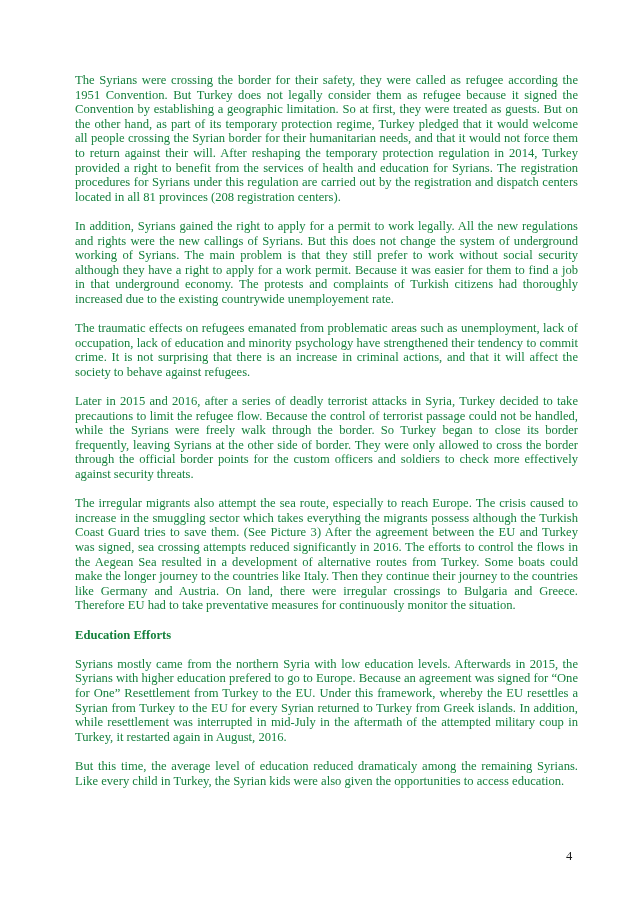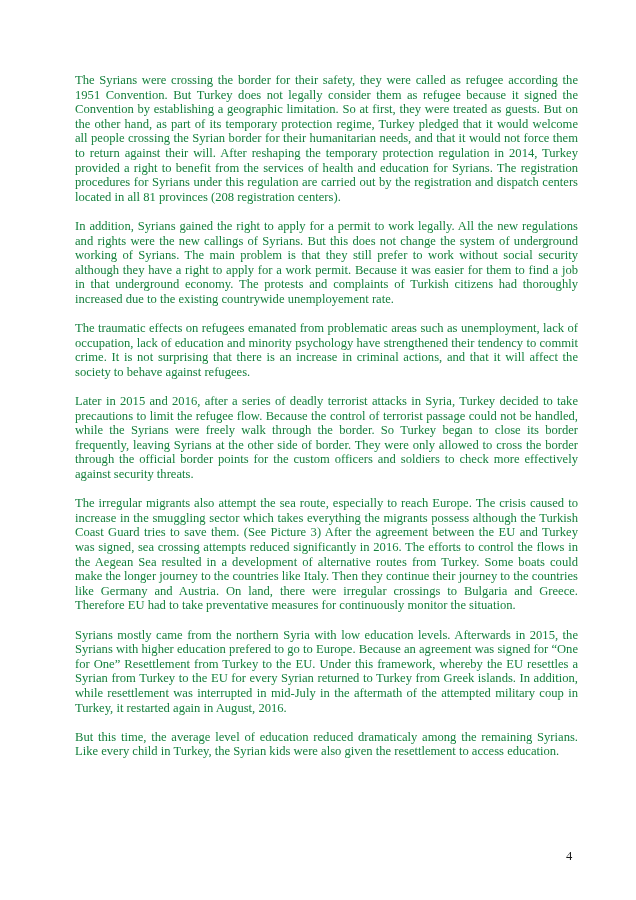--- a/index.html
+++ b/index.html
@@ -34,17 +34,18 @@
   </style>
 </head>
 <body>
 
 <div class="page">
   <p class="para">The Syrians were crossing the border for their safety, they were called as refugee according the 1951 Convention. But Turkey does not legally consider them as refugee because it signed the Convention by establishing a geographic limitation. So at first, they were treated as guests. But on the other hand, as part of its temporary protection regime, Turkey pledged that it would welcome all people crossing the Syrian border for their humanitarian needs, and that it would not force them to return against their will. After reshaping the temporary protection regulation in 2014, Turkey provided a right to benefit from the services of health and education for Syrians. The registration procedures for Syrians under this regulation are carried out by the registration and dispatch centers located in all 81 provinces (208 registration centers).</p>
   <p class="para">In addition, Syrians gained the right to apply for a permit to work legally. All the new regulations and rights were the new callings of Syrians. But this does not change the system of underground working of Syrians. The main problem is that they still prefer to work without social security although they have a right to apply for a work permit. Because it was easier for them to find a job in that underground economy. The protests and complaints of Turkish citizens had thoroughly increased due to the existing countrywide unemployement rate.</p>
   <p class="para">The traumatic effects on refugees emanated from problematic areas such as unemployment, lack of occupation, lack of education and minority psychology have strengthened their tendency to commit crime. It is not surprising that there is an increase in criminal actions, and that it will affect the society to behave against refugees.</p>
   <p class="para">Later in 2015 and 2016, after a series of deadly terrorist attacks in Syria, Turkey decided to take precautions to limit the refugee flow. Because the control of terrorist passage could not be handled, while the Syrians were freely walk through the border. So Turkey began to close its border frequently, leaving Syrians at the other side of border. They were only allowed to cross the border through the official border points for the custom officers and soldiers to check more effectively against security threats.</p>
   <p class="para">The irregular migrants also attempt the sea route, especially to reach Europe. The crisis caused to increase in the smuggling sector which takes everything the migrants possess although the Turkish Coast Guard tries to save them. (See Picture 3) After the agreement between the EU and Turkey was signed, sea crossing attempts reduced significantly in 2016. The efforts to control the flows in the Aegean Sea resulted in a development of alternative routes from Turkey. Some boats could make the longer journey to the countries like Italy. Then they continue their journey to the countries like Germany and Austria. On land, there were irregular crossings to Bulgaria and Greece. Therefore EU had to take preventative measures for continuously monitor the situation.</p>
+  <h2 class="heading" style="font-size:12.6px;line-height:14.6px;">Education Efforts</h2>
   <p class="para">Syrians mostly came from the northern Syria with low education levels. Afterwards in 2015, the Syrians with higher education prefered to go to Europe. Because an agreement was signed for “One for One” Resettlement from Turkey to the EU. Under this framework, whereby the EU resettles a Syrian from Turkey to the EU for every Syrian returned to Turkey from Greek islands. In addition, while resettlement was interrupted in mid-July in the aftermath of the attempted military coup in Turkey, it restarted again in August, 2016.</p>
-  <p class="para">But this time, the average level of education reduced dramaticaly among the remaining Syrians. Like every child in Turkey, the Syrian kids were also given the resettlement to access education.</p>
+  <p class="para">But this time, the average level of education reduced dramaticaly among the remaining Syrians. Like every child in Turkey, the Syrian kids were also given the opportunities to access education.</p>
 </div>
 
 <div class="page-number">4</div>
 
 </body></html>

